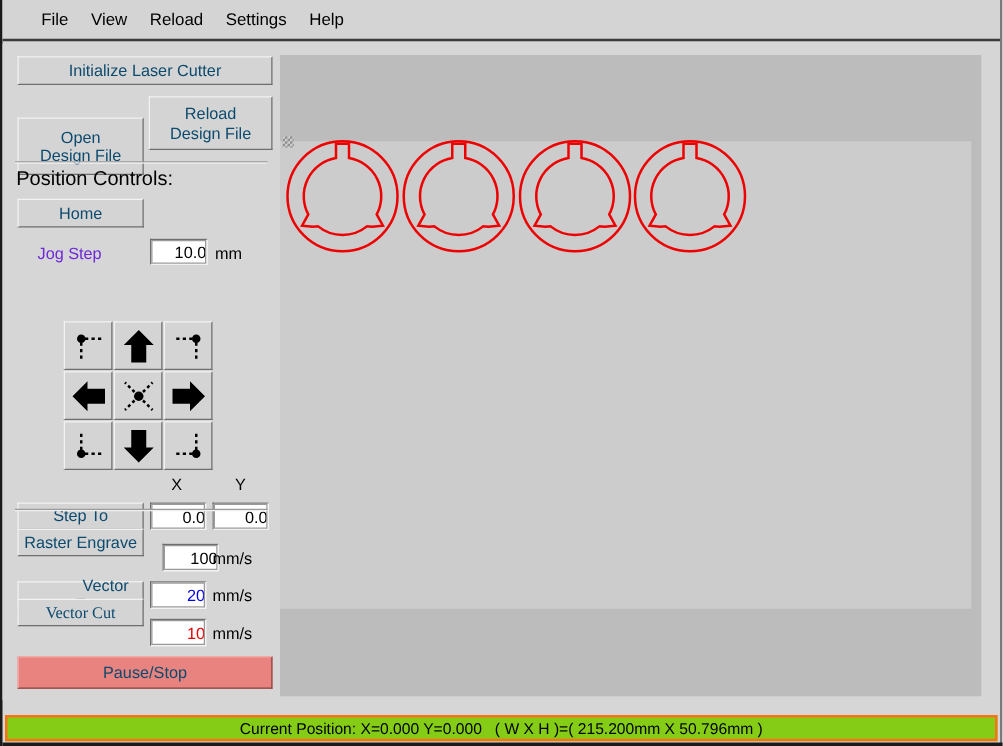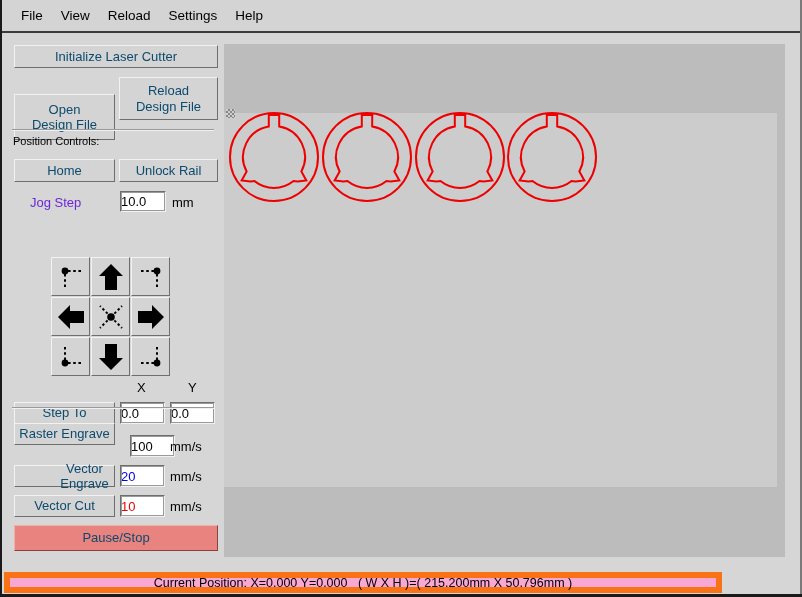--- a/index.html
+++ b/index.html
@@ -29,21 +29,21 @@
   #menubar {
     position: absolute;
     left: 0; top: 0;
     width: 798px;
     height: 33px;
     background: #d4d4d4;
     border-bottom: 2px solid #3a3a3a;
     box-sizing: border-box;
     display: flex;
     align-items: center;
-    padding-left: 10px;
+    padding-left: 22px;
   }
   .menu-item {
     font-size: 13.5px;
     color: #000;
     padding: 3px 9px;
     cursor: default;
     white-space: nowrap;
   }
 
   
@@ -98,21 +98,21 @@
     height: 0;
     border-top: 1px solid #9a9a9a;
     border-bottom: 1px solid #f0f0f0;
   }
   #sep-1 { left: 10px; top: 94px; width: 202px; }
   #sep-2 { left: 10px; top: 372px; width: 202px; }
 
   #lbl-position {
     position: absolute;
     left: 11px; top: 100px;
-    font-size: 11px;
+    font-size: 16px;
     color: #000;
   }
 
   #btn-home {
     position: absolute;
     left: 12px; top: 124px;
     width: 101px; height: 23px;
   }
   #btn-unlock {
     position: absolute;
@@ -128,21 +128,21 @@
   .field {
     background: #ffffff;
     border-top: 1px solid #6e6e6e;
     border-left: 1px solid #6e6e6e;
     border-right: 1px solid #f2f2f2;
     border-bottom: 1px solid #f2f2f2;
     outline: 1px solid #9a9a9a;
     outline-offset: -2px;
     font-family: "Liberation Sans", sans-serif;
     font-size: 13px;
-    text-align: left;
+    text-align: right;
     color: #000;
     box-sizing: border-box;
     padding: 0;
   }
   #fld-jogstep {
     position: absolute;
     left: 118px; top: 156px;
     width: 46px; height: 21px;
   }
   #lbl-jog-mm {
@@ -207,21 +207,21 @@
     position: absolute;
     left: 168px;
     font-size: 13px; color: #000;
   }
   #btn-raster   { top: 388px; }
   #fld-raster   { top: 400px; color: #000000; margin-left: 10px; }
   #unit-raster  { top: 404px; }
   #btn-vengrave { top: 430px; padding-left: 40px; }
   #fld-vengrave { top: 430px; color: #0000e6; }
   #unit-vengrave{ top: 434px; }
-  #btn-vcut     { top: 460px; }
+  #btn-vcut     { top: 444px; font-family: Liberation Serif, serif; }
   #fld-vcut     { top: 460px; color: #e60000; }
   #unit-vcut    { top: 464px; }
 
   #btn-pause {
     position: absolute;
     left: 12px; top: 490px;
     width: 204px; height: 26px;
     background: #e8837f;
     border-top: 1px solid #f0b0ac;
     border-left: 1px solid #f0b0ac;
@@ -264,24 +264,24 @@
     background-size: 4px 4px;
     background-position: 0 0, 2px 2px;
     background-color: #cfcfcf;
   }
 
   
   #statusbar {
     position: absolute;
     left: 2px;
     top: 572px;
-    width: 718px;
+    width: 794px;
     height: 21px;
-    background: #f9a8d4;
-    border: 6px solid #f97316;
+    background: #84cc16;
+    border: 2px solid #f97316;
     box-sizing: border-box;
     display: flex;
     align-items: center;
     justify-content: center;
   }
   #status-text {
     font-size: 12.5px;
     color: #000;
     white-space: pre;
   }
@@ -312,21 +312,20 @@
     <div class="btn" id="btn-open">Open
 Design File</div>
     <div class="btn" id="btn-reload">Reload
 Design File</div>
 
     <div class="sep" id="sep-1"></div>
 
     <div id="lbl-position">Position Controls:</div>
 
     <div class="btn" id="btn-home">Home</div>
-    <div class="btn" id="btn-unlock">Unlock Rail</div>
 
     <div id="lbl-jogstep">Jog Step</div>
     <input class="field" id="fld-jogstep" value="10.0" style="">
     <div id="lbl-jog-mm">mm</div>
 
     <div id="jogpad">
 
       <div class="btn jogbtn">
         <svg width="28" height="28" viewBox="0 0 28 28">
           <circle cx="8" cy="8" r="3.4" fill="#000"></circle>

